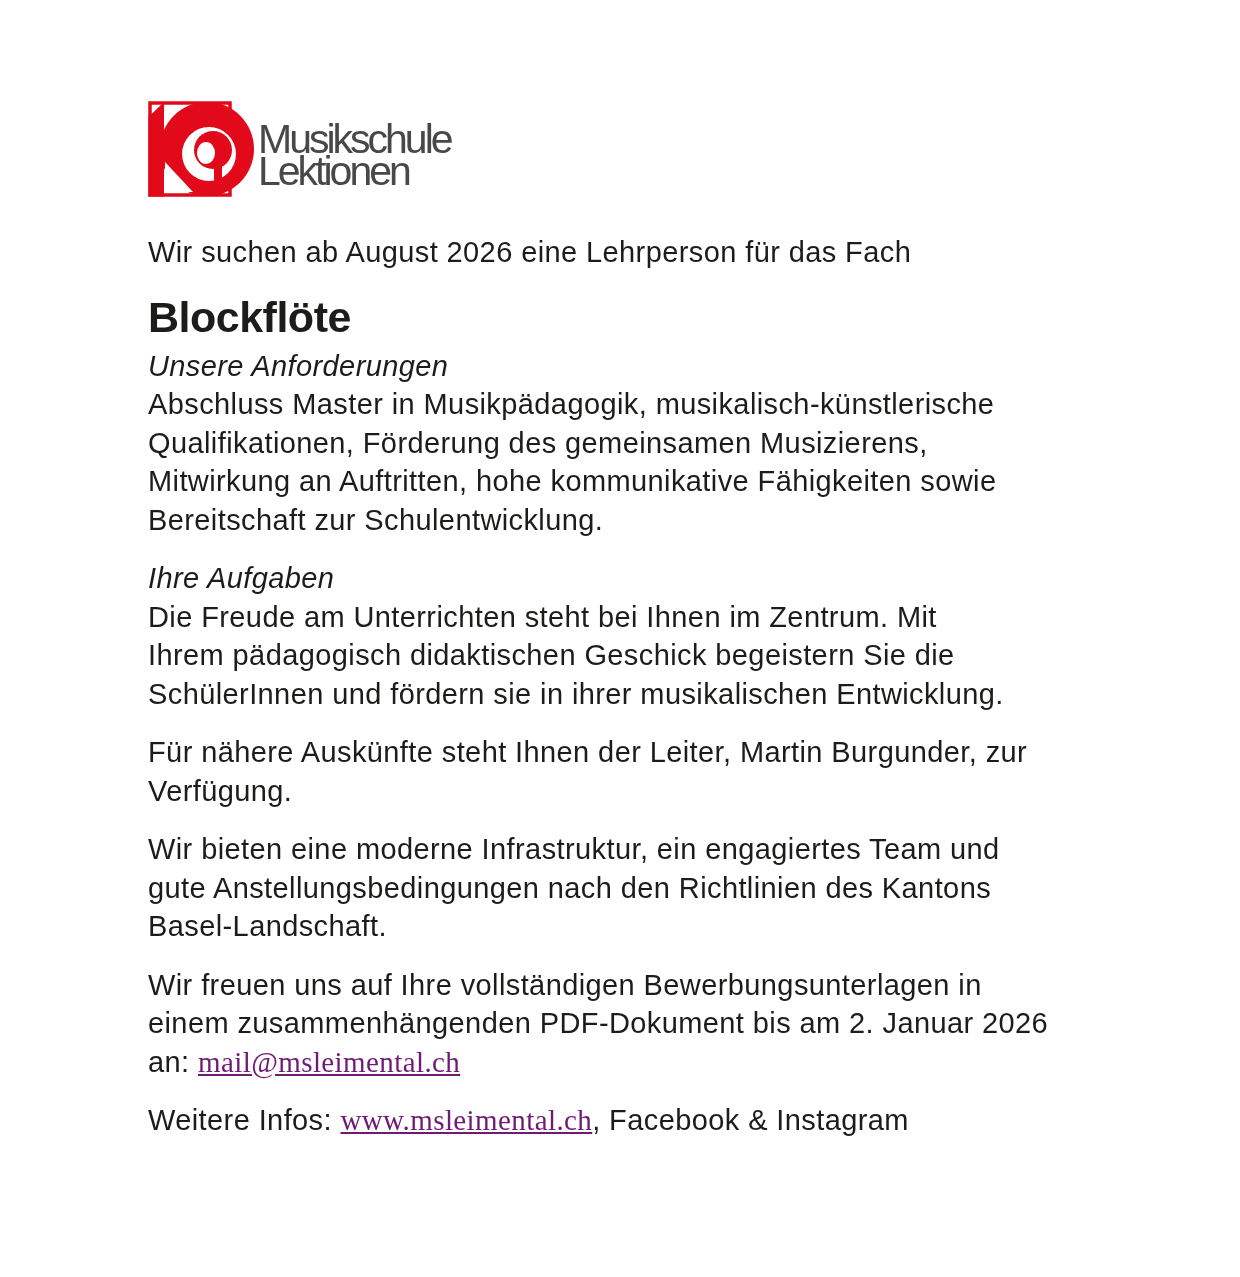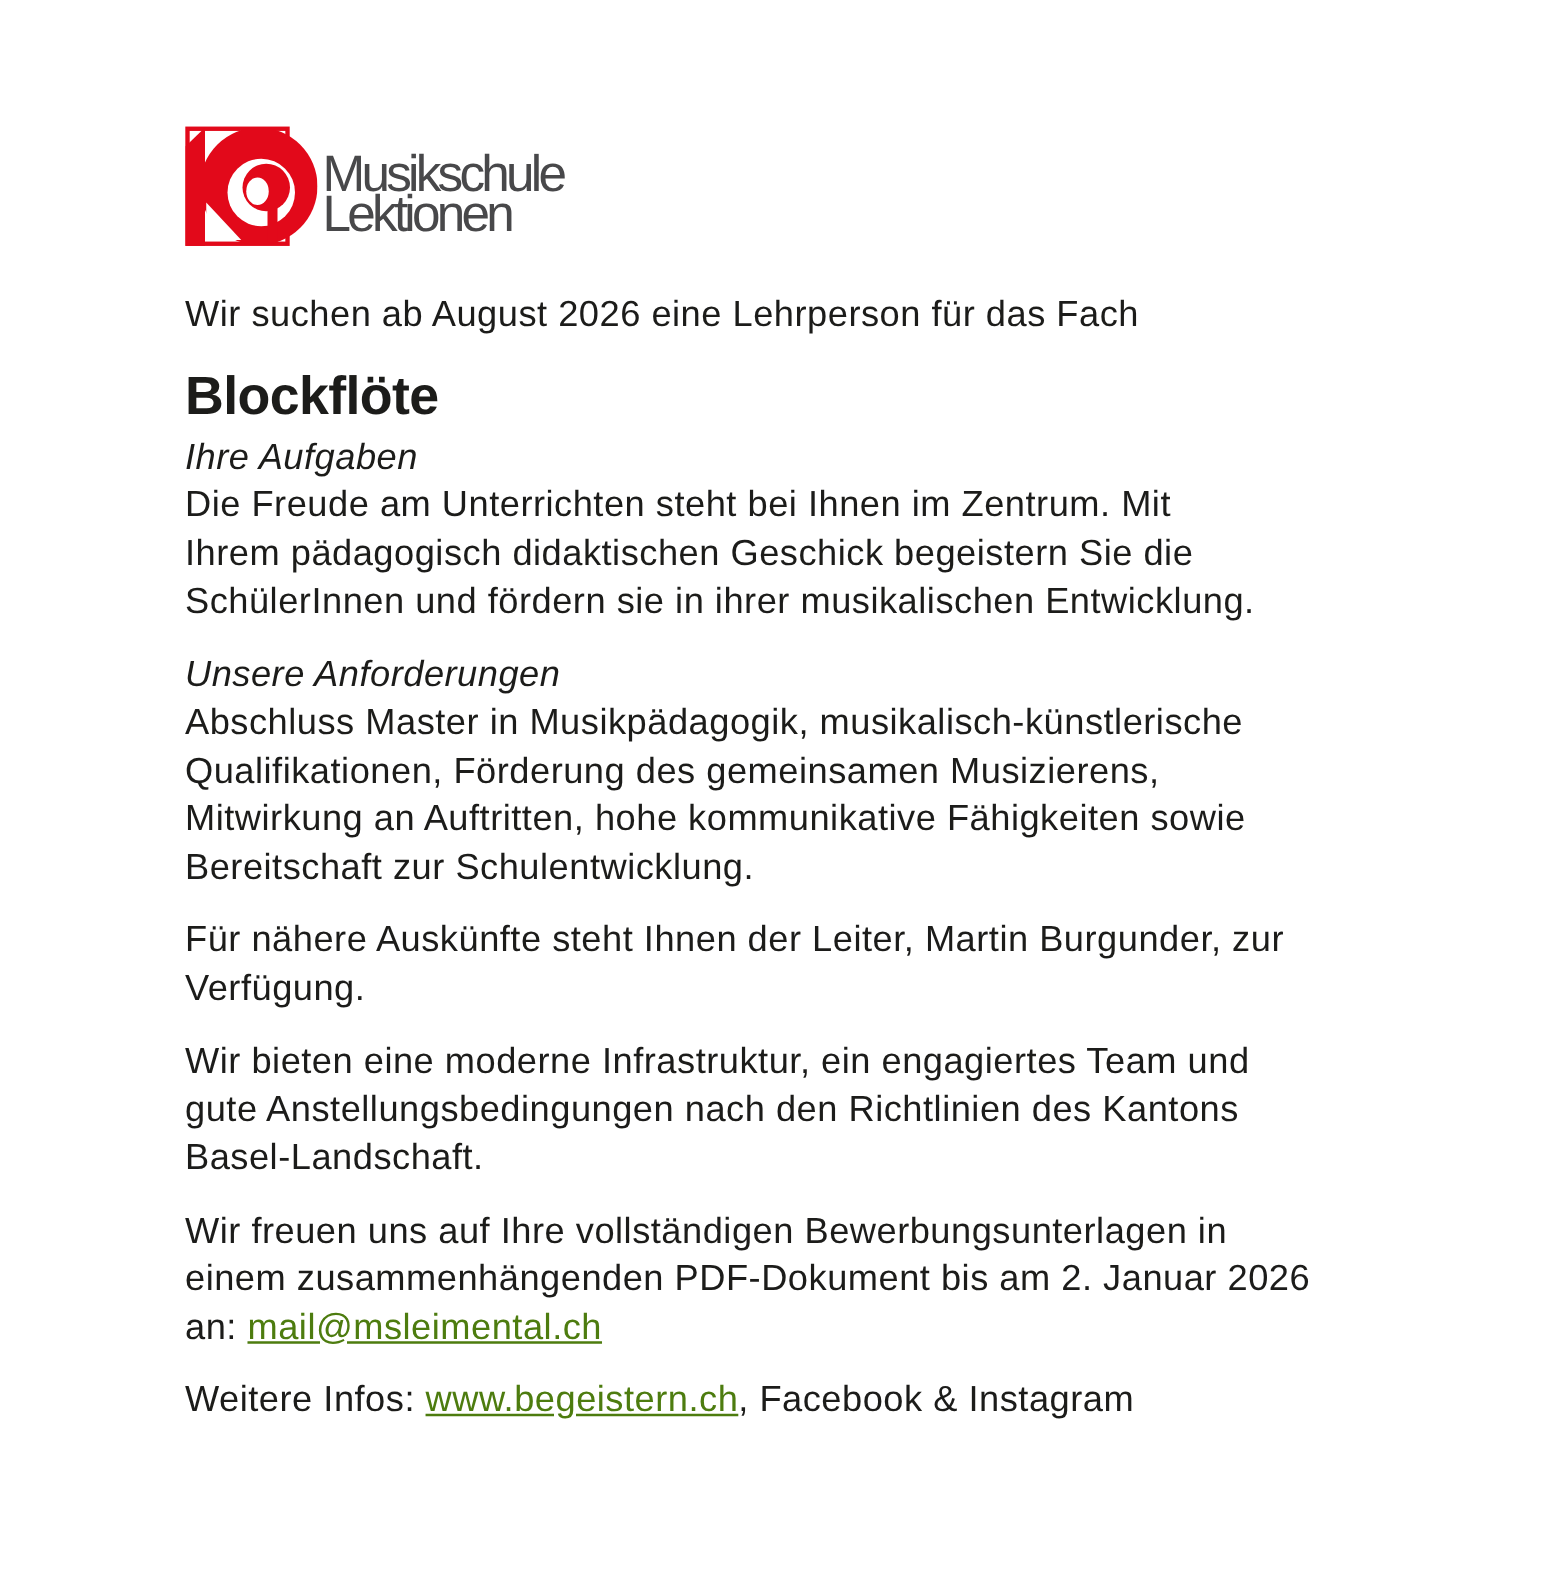--- a/index.html
+++ b/index.html
@@ -32,21 +32,21 @@
   }
   .intro { margin-bottom: 16px; }
   h1.title {
     font-size: 43px; line-height: 48px;
     font-weight: 700; letter-spacing: -0.5px;
     margin: 21px 0 0 0;
   }
   .workload { margin: 1px 0 20px 0; }
   .sec { margin-top: 6px; }
   .sec-h { display: block; font-style: italic; font-weight: 400; }
-  a.link { color: #4d7c0f; text-decoration: underline; cursor: pointer; }
+  a.link { color: #701a75; text-decoration: underline; cursor: pointer; font-family: Liberation Serif, serif; }
 </style>
 </head>
 <body>
 
 <div class="page">
 
   <header class="brand">
     <svg viewBox="0 0 106 98" aria-hidden="true">
 
       <rect x="2" y="3" width="80" height="92" fill="none" stroke="#e2091a" stroke-width="3.5"></rect>
@@ -68,35 +68,35 @@
     <div class="wordmark">
       <div>Musikschule</div>
       <div>Lektionen</div>
     </div>
   </header>
 
   <p class="body intro">Wir suchen ab August 2026 eine Lehrperson für das Fach</p>
 
   <h1 class="title">Blockflöte</h1>
 
-  <p class="body sec"><em class="sec-h">Ihre Aufgaben</em><span>Die Freude am Unterrichten steht bei Ihnen im Zentrum. Mit
-Ihrem pädagogisch didaktischen Geschick begeistern Sie die
-SchülerInnen und fördern sie in ihrer musikalischen Entwicklung.</span></p>
-
   <p class="body sec"><em class="sec-h">Unsere Anforderungen</em><span>Abschluss Master in Musikpädagogik, musikalisch-künstlerische
 Qualifikationen, Förderung des gemeinsamen Musizierens,
 Mitwirkung an Auftritten, hohe kommunikative Fähigkeiten sowie
 Bereitschaft zur Schulentwicklung.</span></p>
+
+  <p class="body sec"><em class="sec-h">Ihre Aufgaben</em><span>Die Freude am Unterrichten steht bei Ihnen im Zentrum. Mit
+Ihrem pädagogisch didaktischen Geschick begeistern Sie die
+SchülerInnen und fördern sie in ihrer musikalischen Entwicklung.</span></p>
 
   <p class="body">Für nähere Auskünfte steht Ihnen der Leiter, Martin Burgunder, zur
 Verfügung.</p>
 
   <p class="body">Wir bieten eine moderne Infrastruktur, ein engagiertes Team und
 gute Anstellungsbedingungen nach den Richtlinien des Kantons
 Basel-Landschaft.</p>
 
   <p class="body"><span>Wir freuen uns auf Ihre vollständigen Bewerbungsunterlagen in
 einem zusammenhängenden PDF-Dokument bis am 2. Januar 2026
 an: </span><a class="link" href="#">mail@msleimental.ch</a></p>
 
-  <p class="body"><span>Weitere Infos: </span><a class="link" href="#">www.begeistern.ch</a><span>, Facebook &amp; Instagram</span></p>
+  <p class="body"><span>Weitere Infos: </span><a class="link" href="#">www.msleimental.ch</a><span>, Facebook &amp; Instagram</span></p>
 
 </div>
 
 </body></html>

